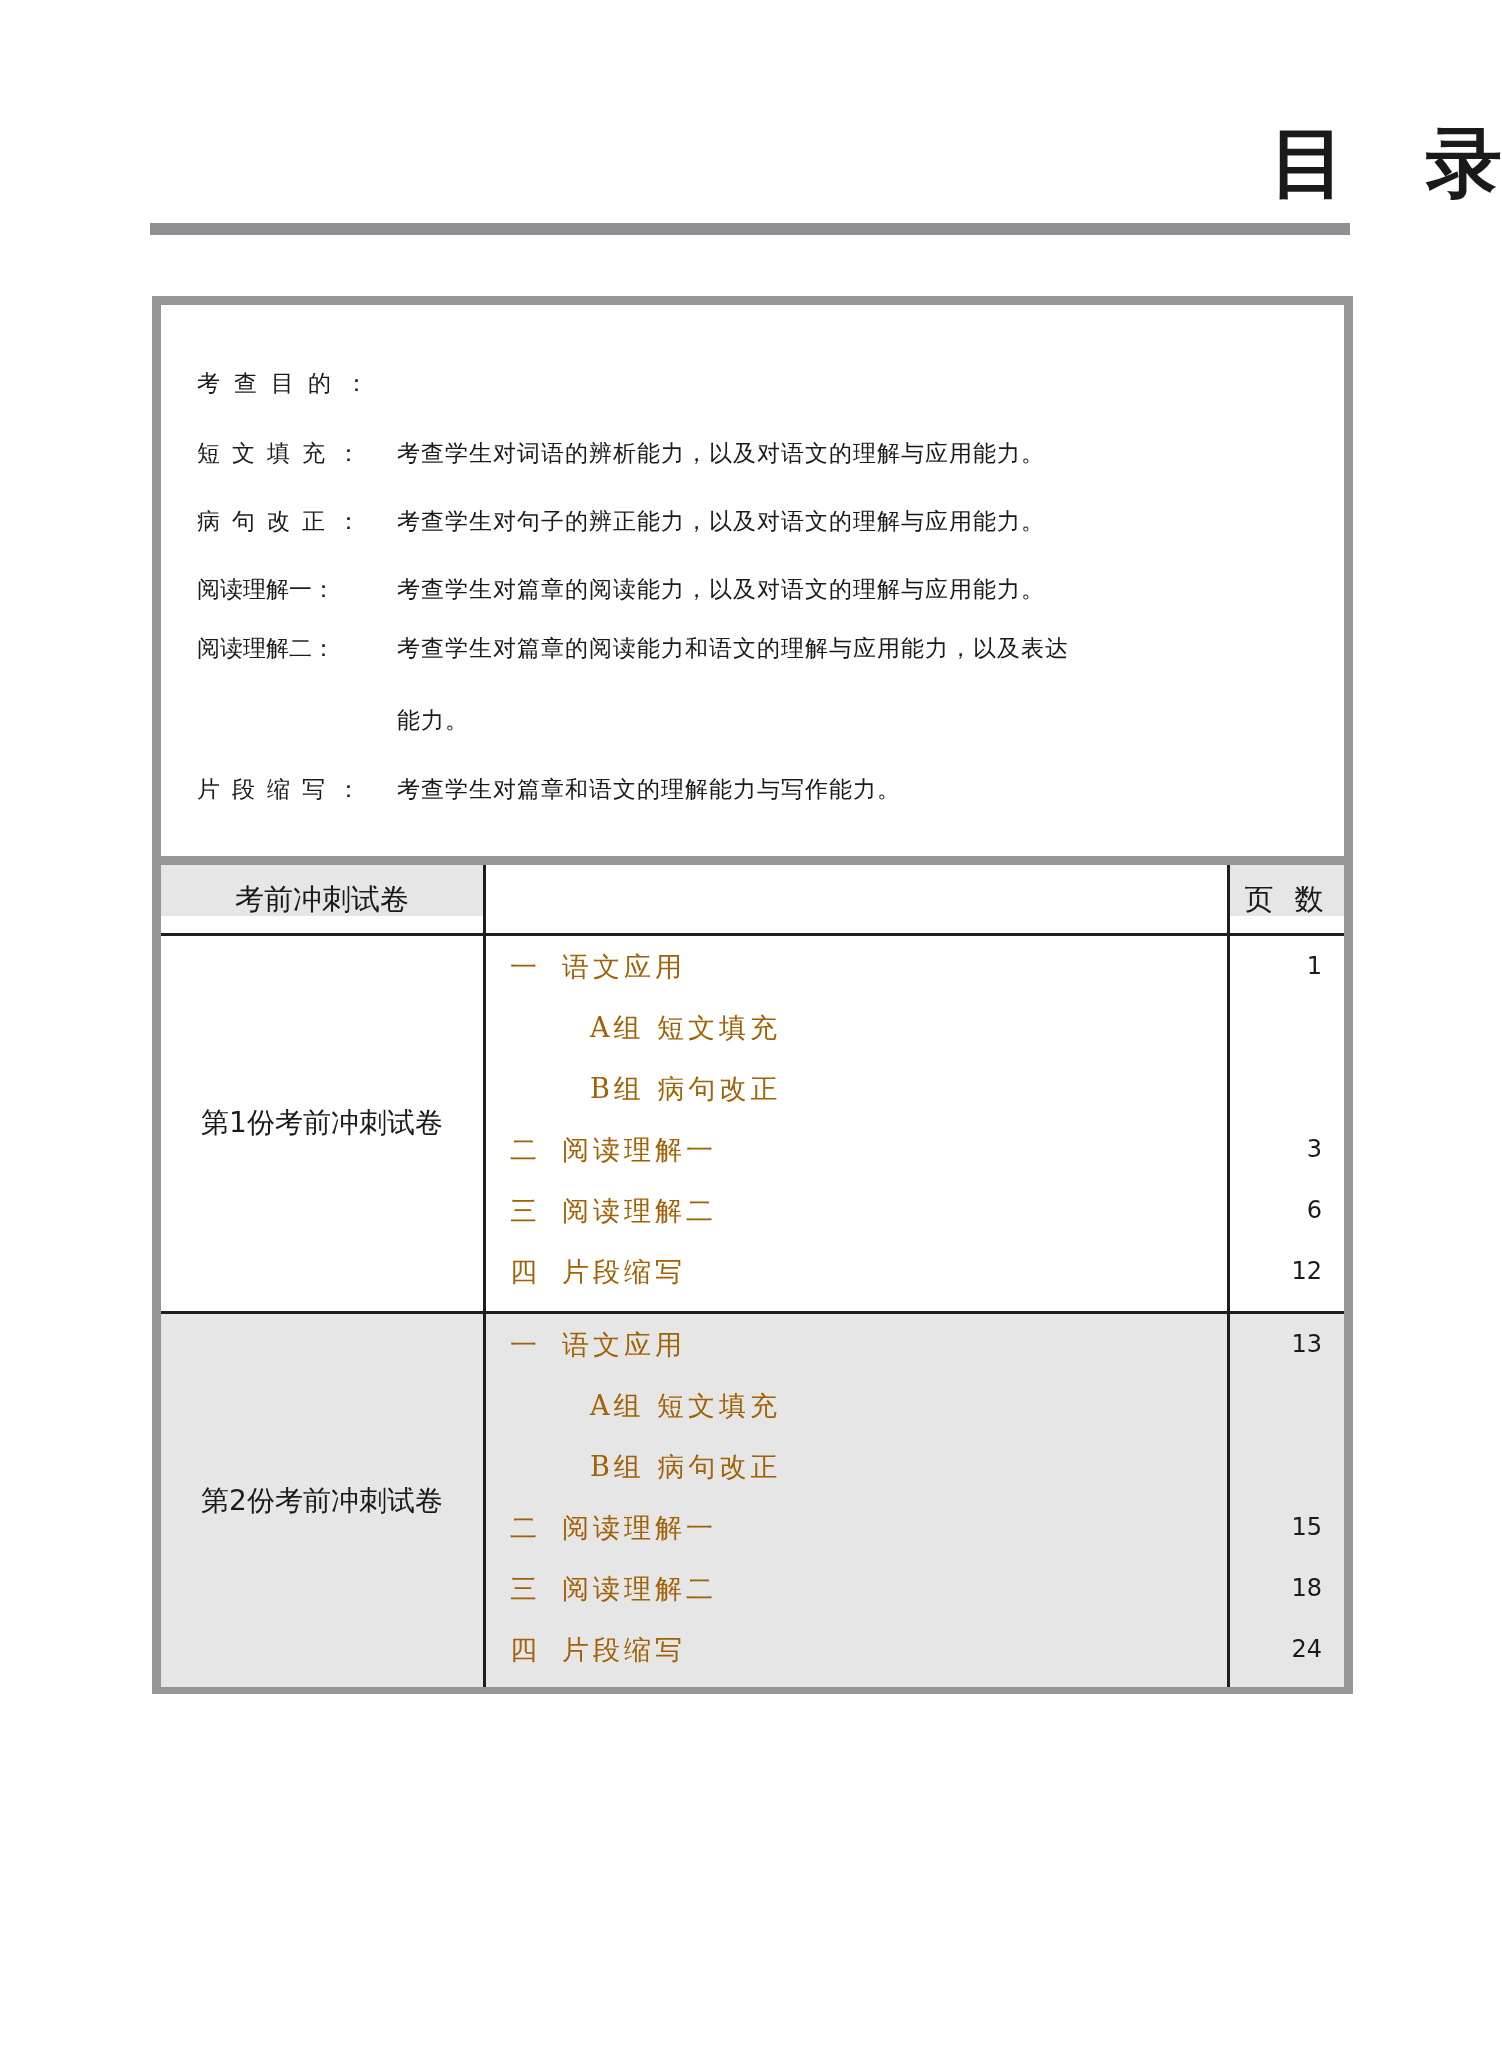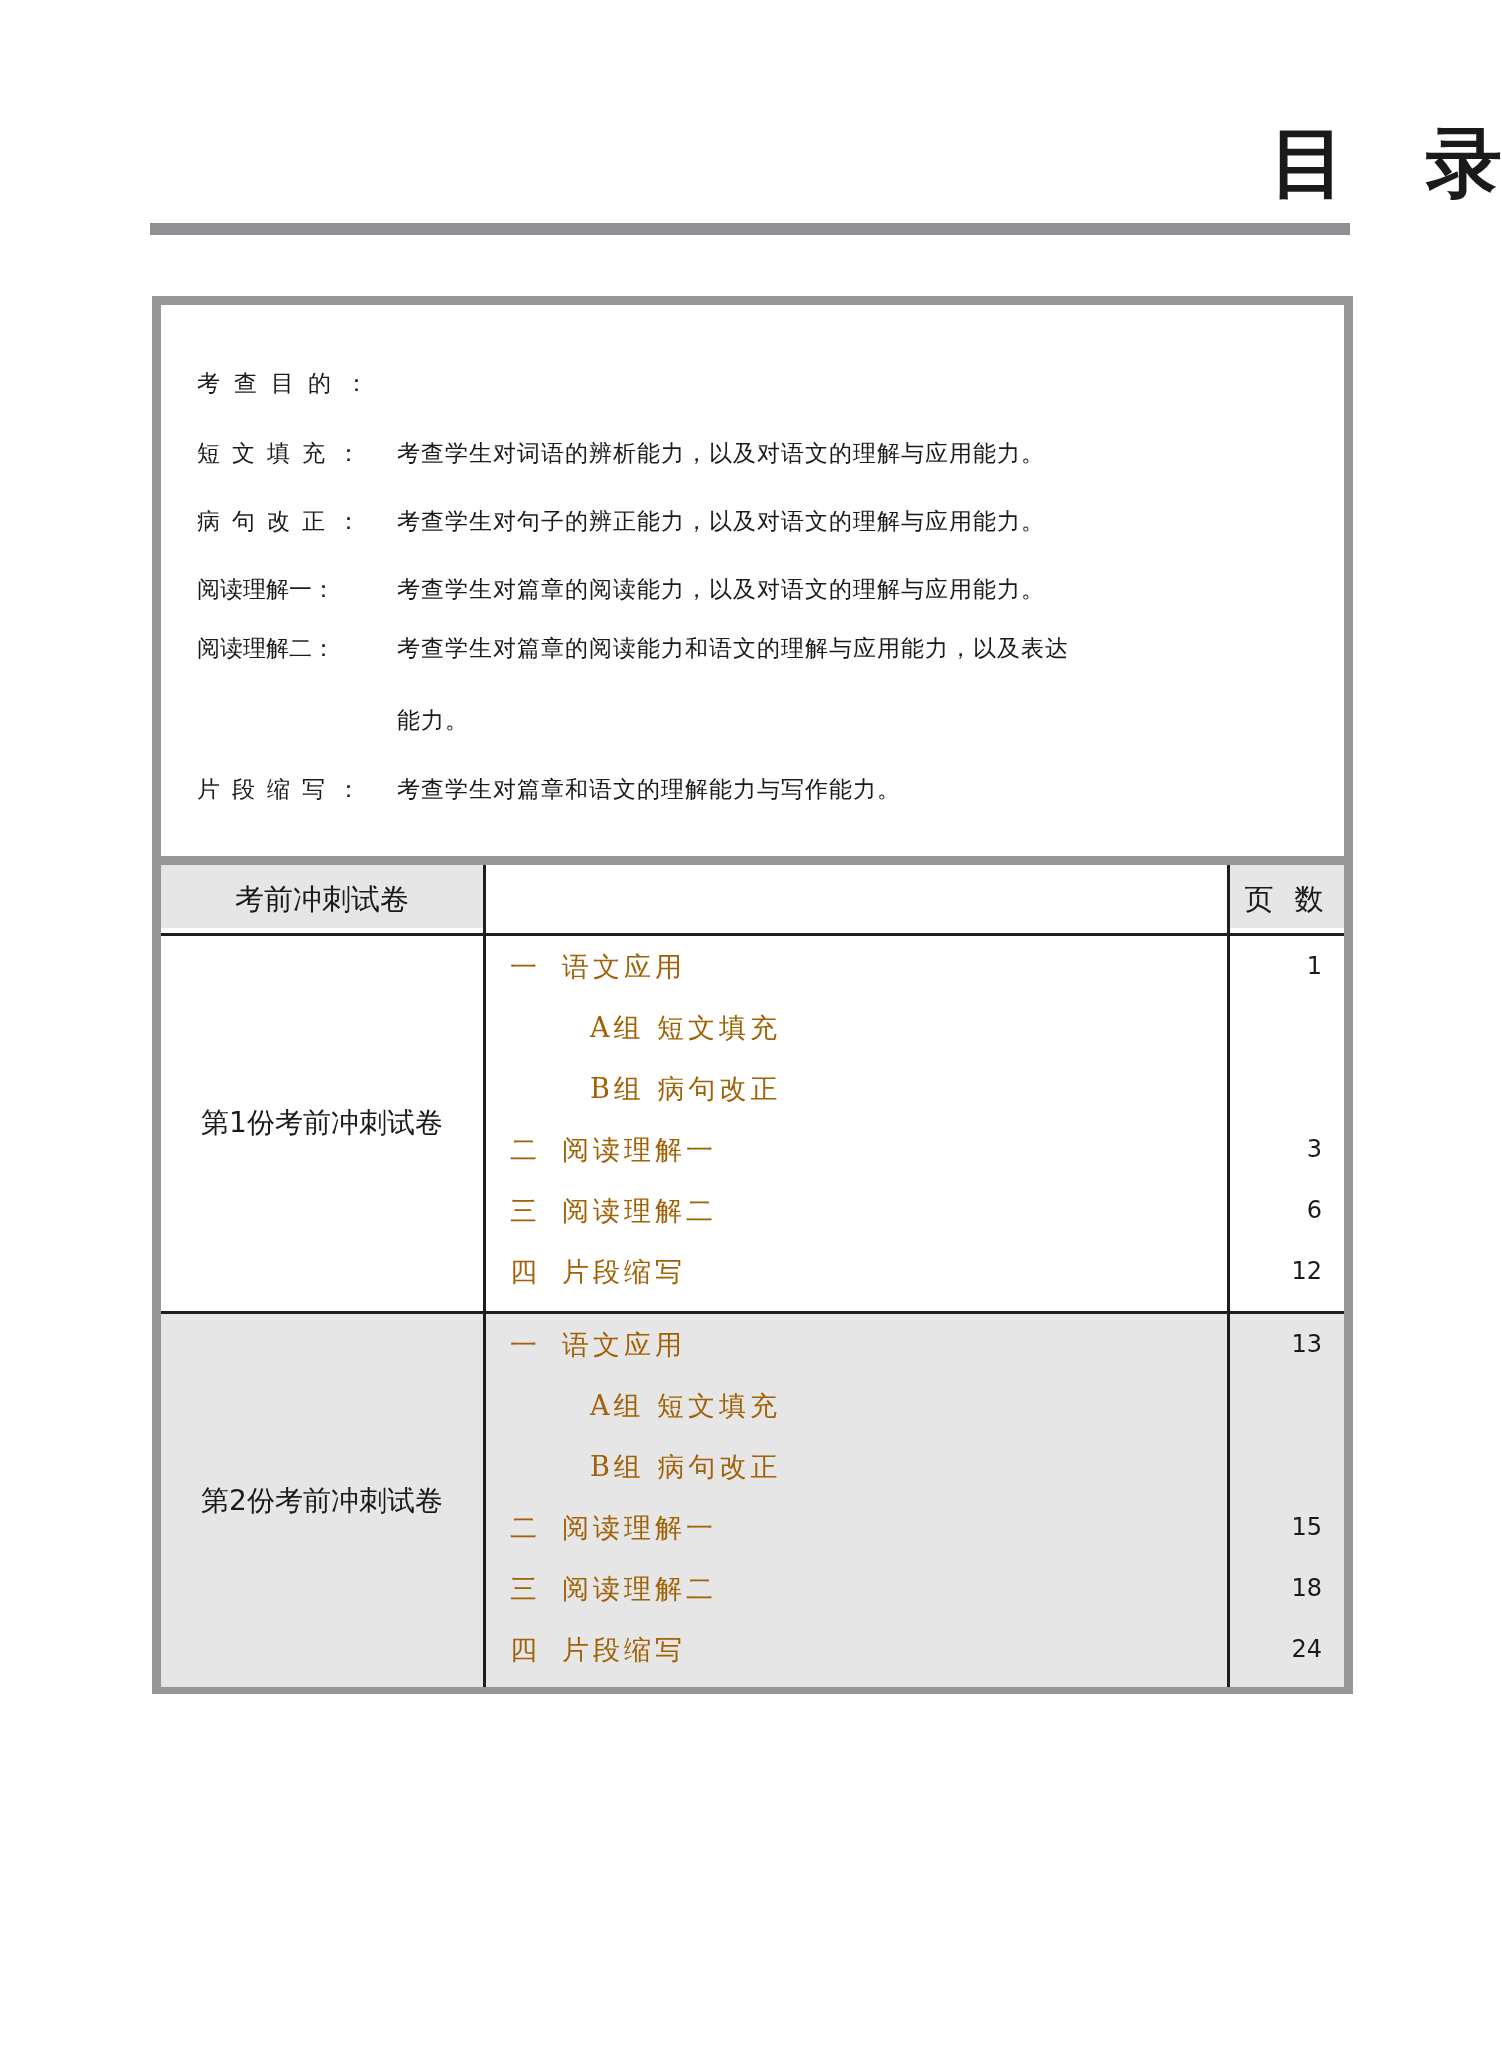--- a/index.html
+++ b/index.html
@@ -26,21 +26,21 @@
     white-space: nowrap; color: #1a1a1a;
   }
   .purpose-label { display: inline-block; width: 200px; letter-spacing: 0; }
   .purpose-label.spread { letter-spacing: 12px; }
   .purpose-text { letter-spacing: 1px; }
 
   #band { left: 0; top: 551px; width: 1183px; height: 9px; background: #969696; position: absolute; }
 
   #table { position: absolute; left: 0; top: 560px; width: 1183px; height: 820px; }
   .hdr {
-    position: absolute; top: 0; height: 63px; background: #e6e6e6;
+    position: absolute; top: 0; height: 51px; background: #e6e6e6;
     font-size: 29px; line-height: 68px; text-align: center; color: #1a1a1a;
   }
   .hline { position: absolute; left: 0; width: 1183px; height: 3px; background: #1e1e1e; }
   .vline { position: absolute; width: 3px; background: #1e1e1e; }
   .group { position: absolute; left: 0; width: 1183px; }
   .group.shaded { background: #e6e6e6; }
   .paper-name {
     position: absolute; left: 0; width: 322px; text-align: center;
     font-size: 28px; color: #1a1a1a;
   }

